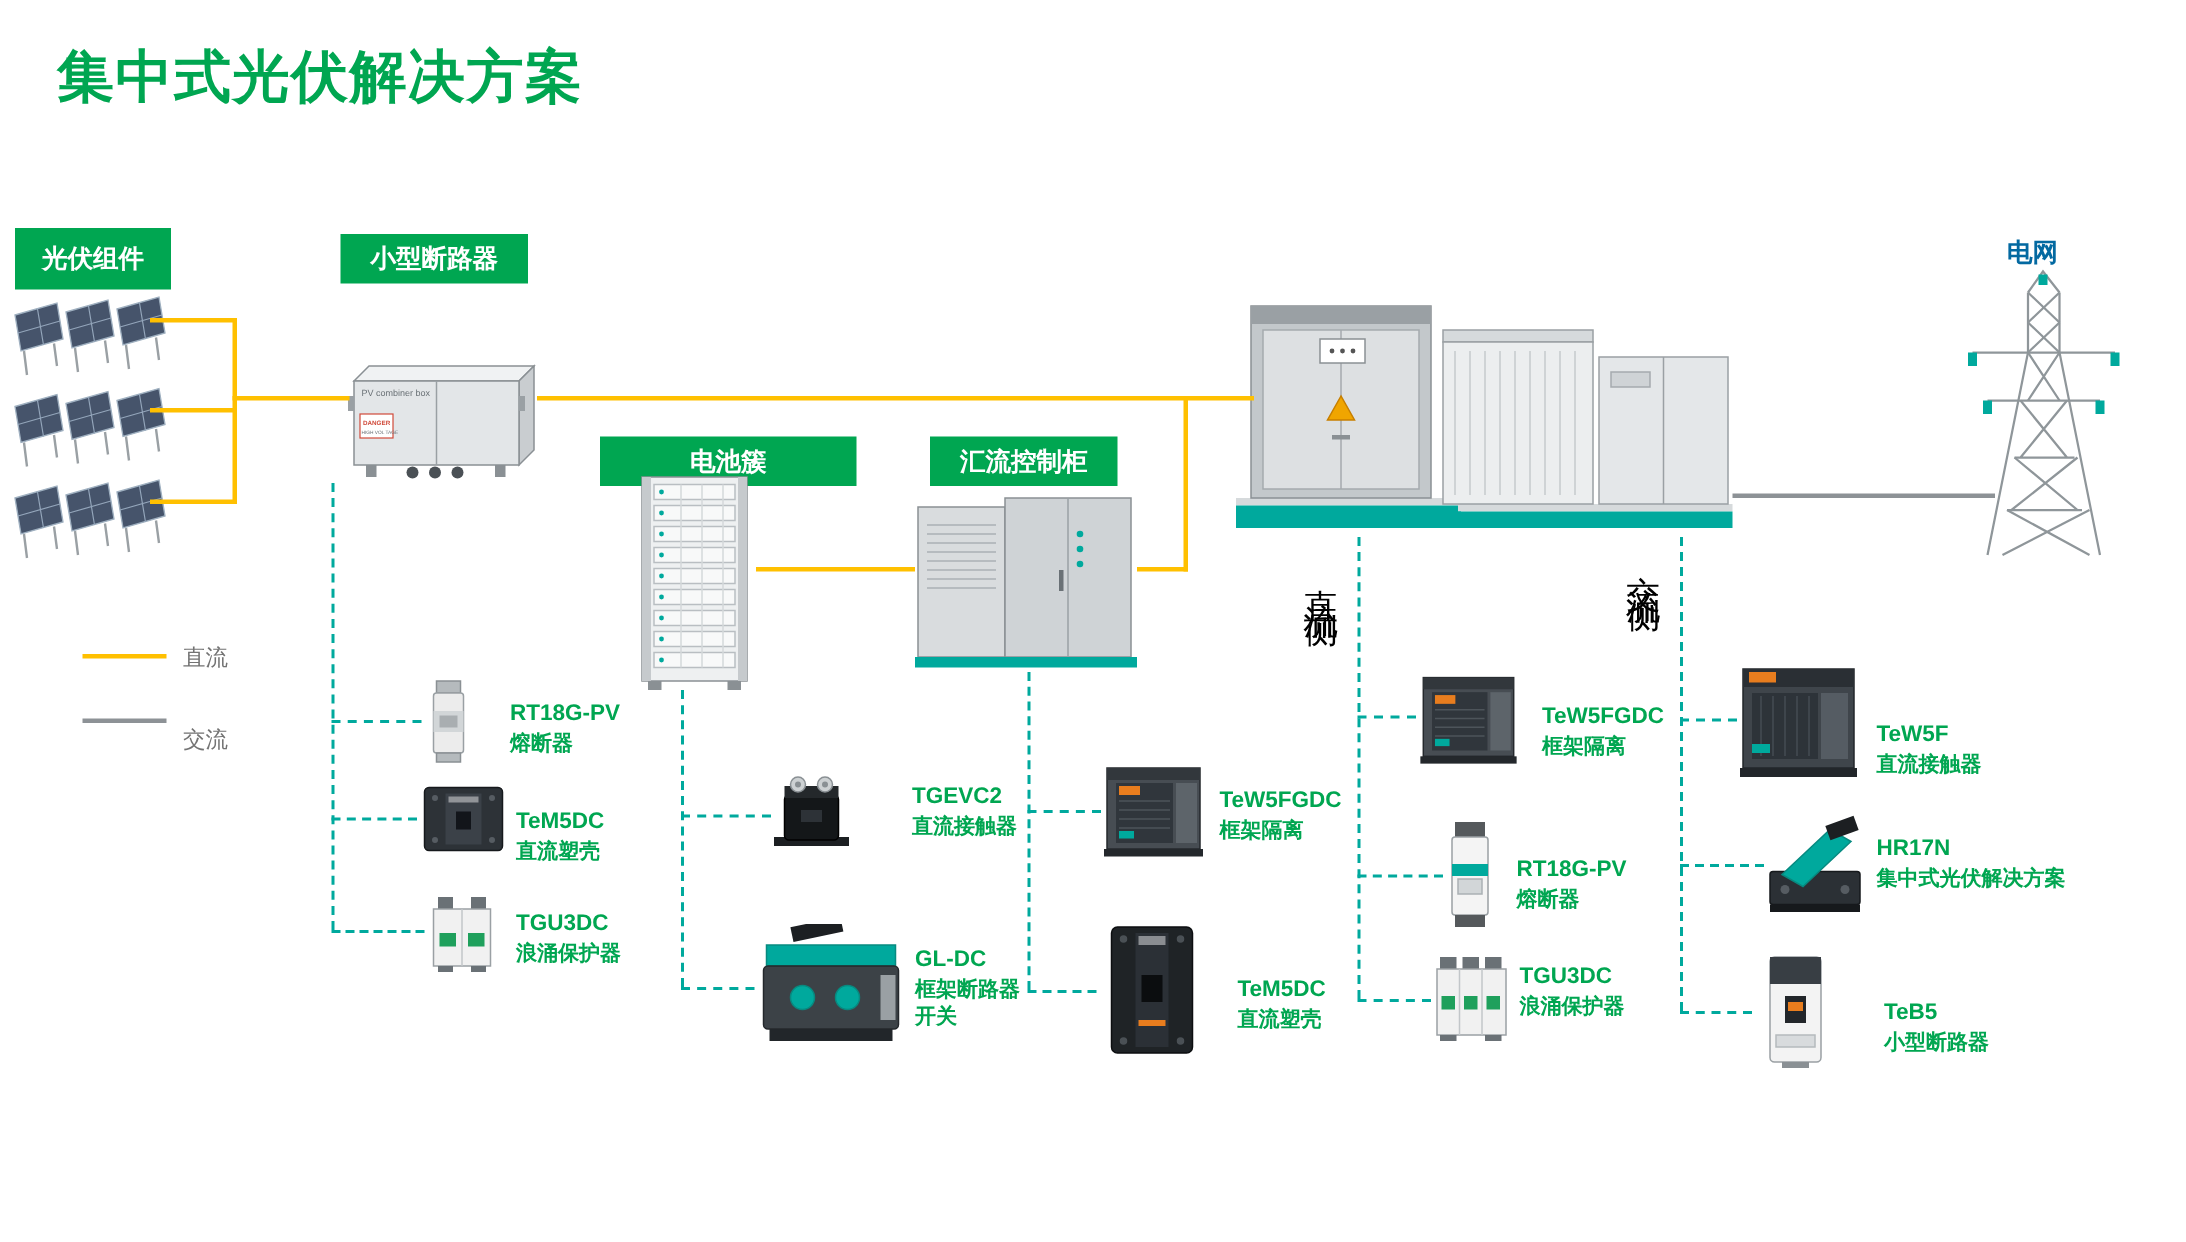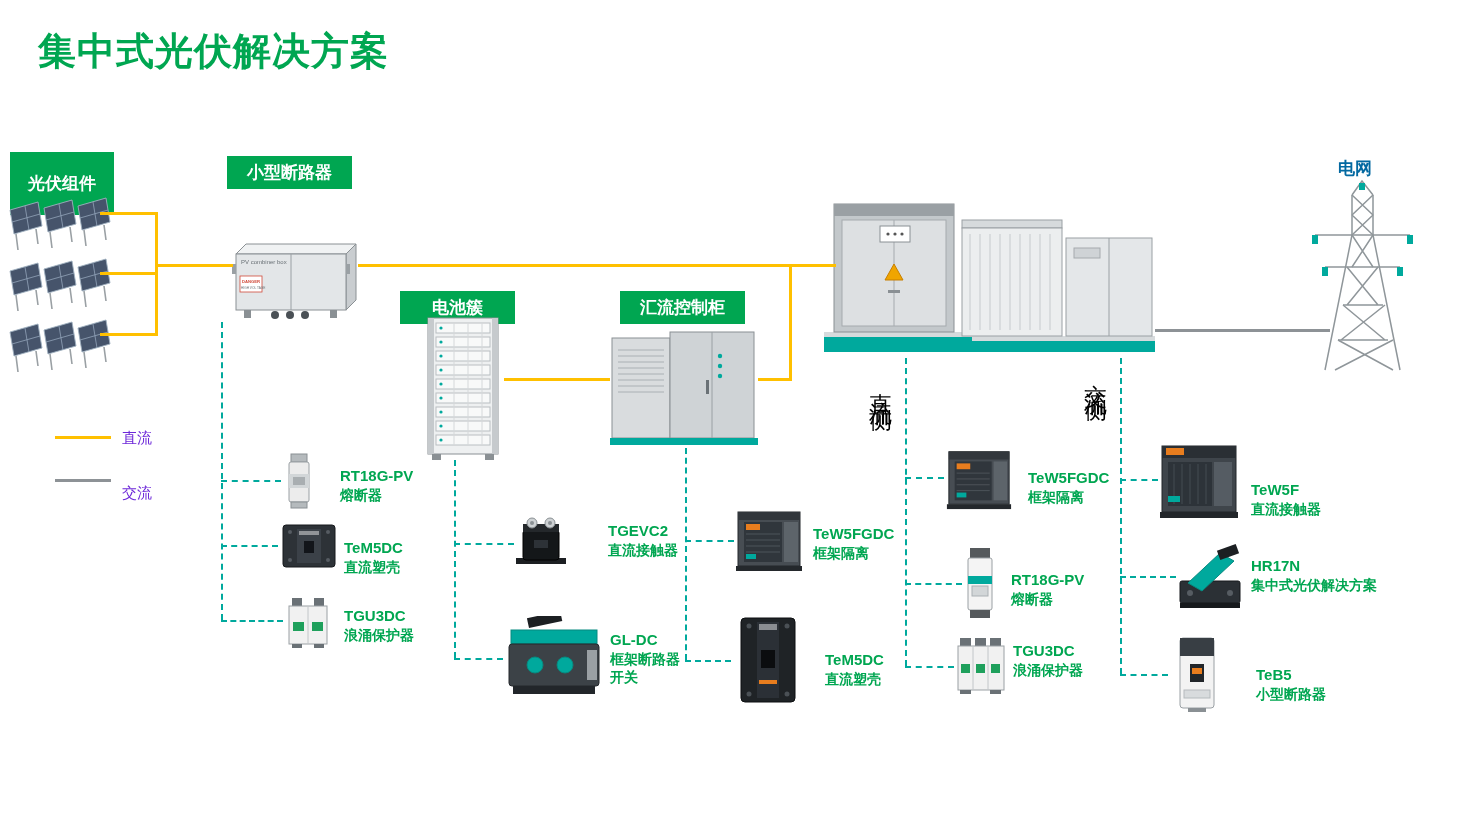--- a/index.html
+++ b/index.html
@@ -8,37 +8,37 @@
   .stage{position:relative;width:1457px;height:828px;background:#fff;overflow:hidden}
   .title{position:absolute;left:38px;top:26px;font-size:38px;font-weight:800;color:#00A651;letter-spacing:1px}
   .pill{position:absolute;background:#00A651;color:#fff;font-size:17px;font-weight:700;padding:5px 20px;white-space:nowrap}
   .grid-label{position:absolute;color:#0369a1;font-size:17px;font-weight:800}
   .hline{position:absolute;height:3px}
   .vline{position:absolute;width:3px}
   .yellow{background:#FFC000}
   .grayl{background:#8d9296}
   .hdash{position:absolute;height:0;border-top:2px dashed #00A99D}
   .vdash{position:absolute;width:0;border-left:2px dashed #00A99D}
-  .legend-text{position:absolute;font-size:15px;color:#6d28d9}
+  .legend-text{position:absolute;font-size:15px;color:#737373}
   .vside{position:absolute;writing-mode:vertical-rl;font-size:23px;color:#000;letter-spacing:8px;font-weight:500}
   .plabel{position:absolute;color:#00A651;line-height:1.3}
   .pname{font-size:15px;font-weight:800;white-space:nowrap}
   .pdesc{font-size:14px;font-weight:700;white-space:nowrap}
   .illu{position:absolute}
 </style>
 </head>
 <body>
 
 <div class="stage">
 
   <div class="title">集中式光伏解决方案</div>
 
-  <div class="pill" style="left:10px;top:152px;padding:20px 18px">光伏组件</div>
+  <div class="pill" style="left:10px;top:152px;padding:9px 18px">光伏组件</div>
   <div class="pill" style="left:227px;top:156px">小型断路器</div>
-  <div class="pill" style="left:400px;top:291px;padding:5px 32px">电池簇</div>
+  <div class="pill" style="left:400px;top:291px;padding:5px 60px">电池簇</div>
   <div class="pill" style="left:620px;top:291px">汇流控制柜</div>
   <div class="grid-label" style="left:1338px;top:157px">电网</div>
 
   <svg class="illu" style="left:8px;top:196px" width="105" height="62" viewBox="0 0 105 62">
     <path d="M8,38 L10,54 M28,33 L30,48 M42,36 L44,52 M62,31 L64,46 M76,34 L78,50 M96,29 L98,44" stroke="#9aa0a4" stroke-width="1.6" fill="none"></path>
     <g stroke="#9fb0c0" stroke-width="0.9">
       <path d="M2,14 L30,6 L34,30 L6,38 Z" fill="#46546b"></path>
       <path d="M36,12 L64,4 L68,28 L40,36 Z" fill="#46546b"></path>
       <path d="M70,10 L98,2 L102,26 L74,34 Z" fill="#46546b"></path>
     </g>

